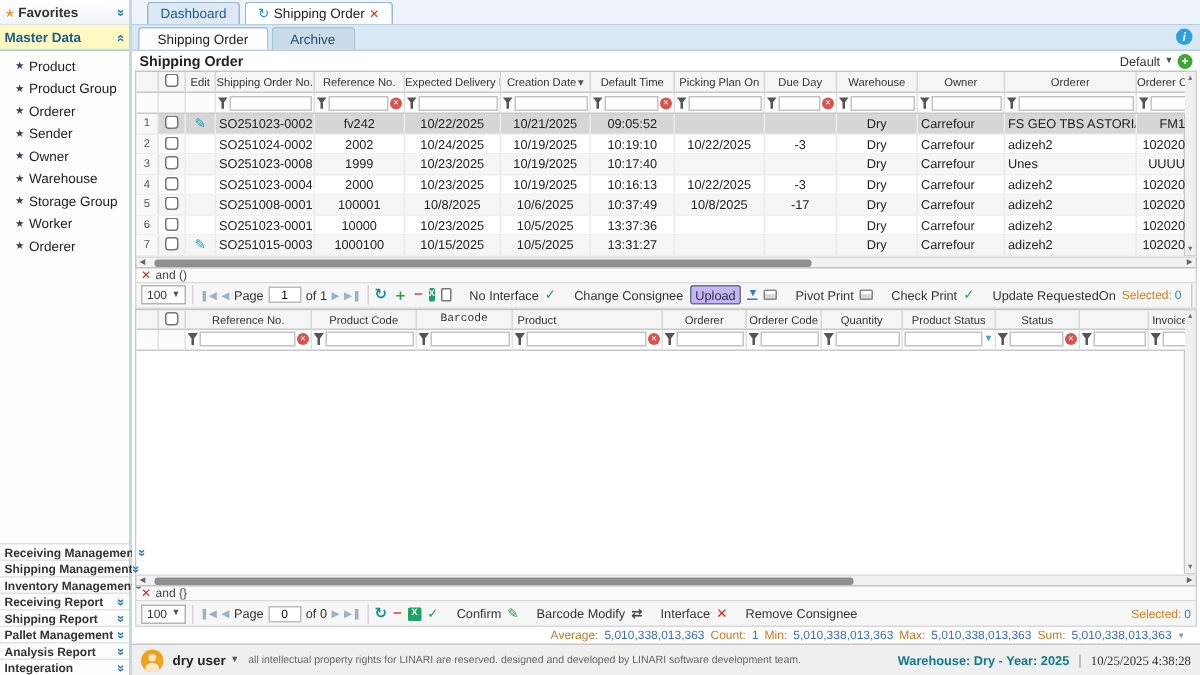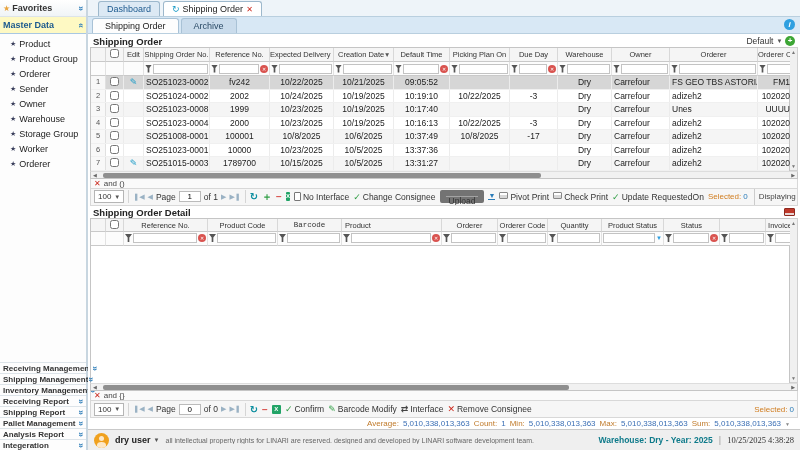--- a/index.html
+++ b/index.html
@@ -102,22 +102,22 @@
   .ico-plus { color:#2f9e44; font-weight:bold; font-size:10px; }
   .ico-minus { color:#d9534f; font-weight:bold; font-size:10px; }
   .ico-excel { width:9px; height:9px; background:#21a366; border-radius:1px; color:#fff; font-size:6px;
     line-height:9px; text-align:center; font-weight:bold; }
   .ico-page { width:7px; height:9px; background:#fff; border:1px solid #777; border-radius:1px; }
   .ico-check { color:#2f9e44; font-weight:bold; font-size:9px; }
   .ico-printer { width:9px; height:7px; background:#d8d8d8; border:1px solid #888; border-radius:1px; box-shadow:inset 0 2px 0 #fff; }
   .ico-swap { color:#444; font-weight:bold; font-size:9px; }
   .ico-xred { color:#cc2a1e; font-weight:bold; font-size:9px; }
   .ico-pen-green { color:#2f9e44; font-size:9px; }
-  .tb-btn { display:flex; gap:2px; color:#333; }
-  .tb-btn.hl { background:#a3a3a3; border:6px solid #737373; border-radius:2px; padding:0 3px; height:13px; }
+  .tb-btn { display:flex; align-items:center; gap:12px; color:#333; }
+  .tb-btn.hl { background:#c4b5fd; border:1px solid #737373; border-radius:2px; padding:0 3px; height:13px; }
   .ico-upload { color:#2b7cb8; font-size:7px; border-bottom:1.5px solid #2b7cb8; line-height:6px; }
   .tb-right { margin-left:auto; display:flex; align-items:center; height:100%; }
   .sel-lab { color:#d07c1e; font-size:8px; }
   .sel-val { color:#2b7cb8; font-size:8px; margin-left:2px; }
   .disp-box { border-left:1px solid #ccc; margin-left:6px; padding:0 4px; font-size:8px; color:#444;
     height:100%; display:flex; align-items:center; }
   .g2body { flex:1; border-left:1px solid #c5c5c5; border-right:1px solid #c5c5c5; background:#fff; min-height:0; }
   .stats { height:11px; display:flex; align-items:center; justify-content:flex-end; gap:4px; font-size:8px; padding:0 8px 0 0; }
   .st-lab { color:#c07a2a; } .st-val { color:#3b6fb5; }
   .stats .endchev { color:#888; font-size:5px; }
@@ -444,21 +444,21 @@
             <div class="dcell l">adizeh2</div>
             <div class="dcell r">102020</div>
           </div>
           <div class="g1row drow alt">
             <div class="dcell rownum">7</div>
             <div class="dcell">
                 <input type="checkbox" style="">
               </div>
             <div class="dcell edit-pen">✎</div>
             <div class="dcell">SO251015-0003</div>
-            <div class="dcell">1789700</div>
+            <div class="dcell">1000100</div>
             <div class="dcell">10/15/2025</div>
             <div class="dcell">10/5/2025</div>
             <div class="dcell">13:31:27</div>
             <div class="dcell"></div>
             <div class="dcell"></div>
             <div class="dcell">Dry</div>
             <div class="dcell l">Carrefour</div>
             <div class="dcell l">adizeh2</div>
             <div class="dcell r">102020</div>
           </div>
@@ -521,25 +521,20 @@
             <span class="ico-check">✓</span>
             <span>Update RequestedOn</span>
           </div>
         <div class="tb-right">
           <span class="sel-lab">Selected:</span>
           <span class="sel-val">0</span>
           <div class="disp-box">Displaying 1 to 12 of 12 items</div>
         </div>
       </div>
 
-      <div class="gtitle" style="height:12px;">
-        <span>Shipping Order Detail</span>
-        <span class="sp"></span>
-        <span class="red-monitor"></span>
-      </div>
       <div class="gridwrap" style="flex:1; min-height:0;">
         <div class="gridbody" style="display:flex; flex-direction:column;">
           <div class="g2row">
             <div class="hcell" style="height:13px;"></div>
             <div class="hcell" style="height:13px;">
                 <input type="checkbox" style="">
               </div>
             <div class="hcell" style="height:13px;">Reference No.</div>
             <div class="hcell" style="height:13px;">Product Code</div>
             <div class="hcell" style="height:13px;font-family:Liberation Mono, monospace;">Barcode</div>

